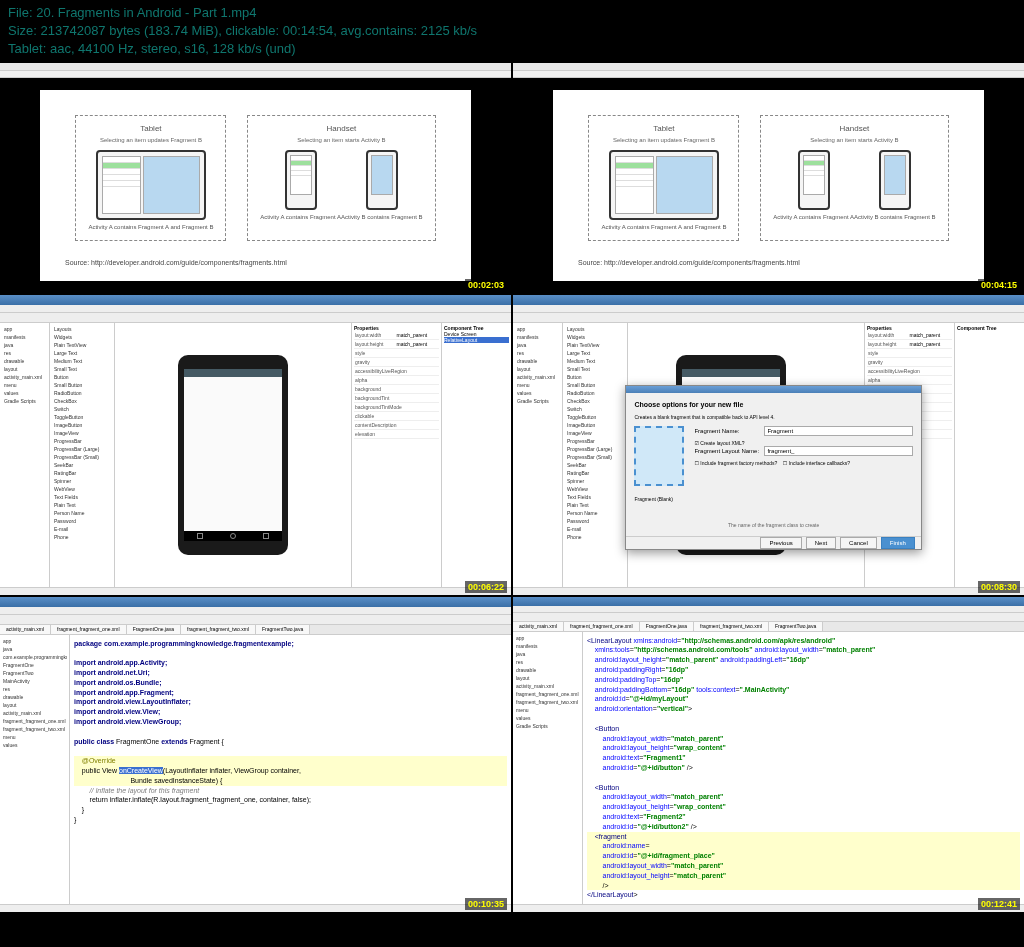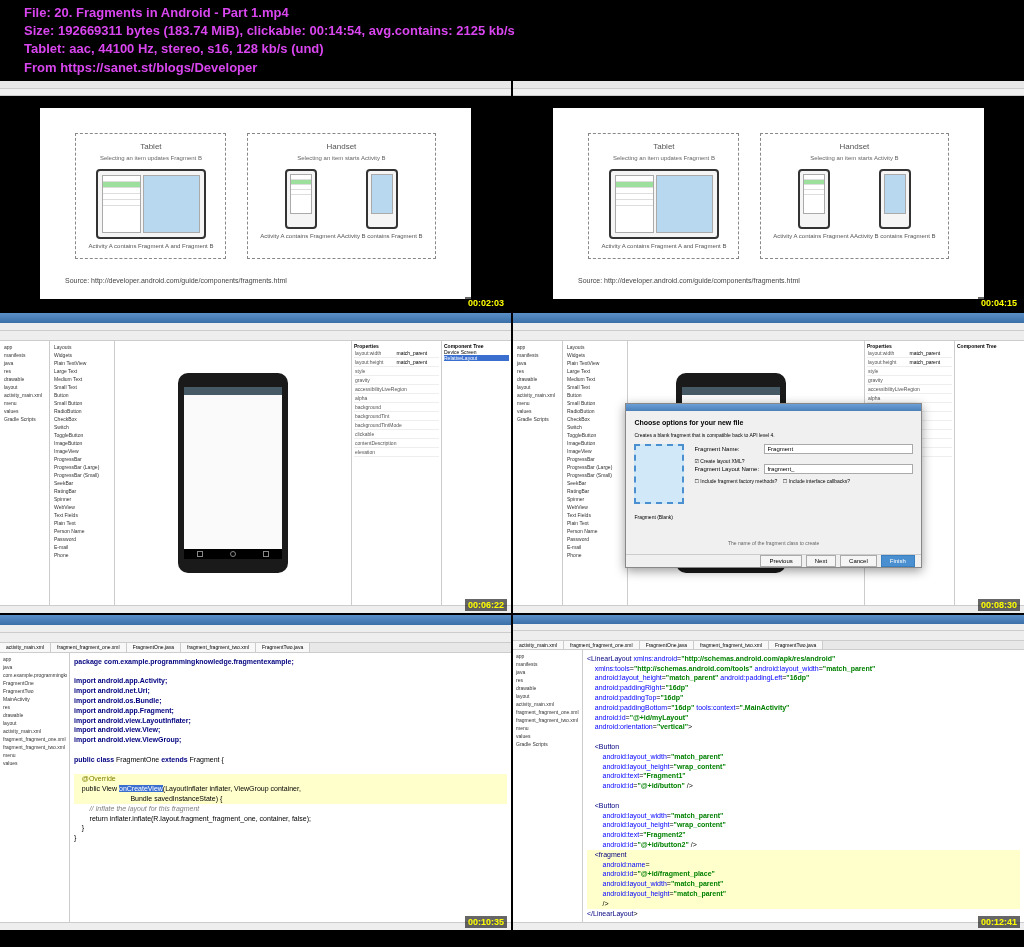--- a/index.html
+++ b/index.html
@@ -1,18 +1,18 @@
 <!DOCTYPE html>
 <html><head>
 <meta charset="utf-8">
 <style>
 * { margin:0; padding:0; box-sizing:border-box; font-family:Arial,sans-serif; }
 body { background:#000; width:1024px; height:947px; overflow:hidden; }
 
-.header { background:#000; color:#d946ef; padding:4px 24px; font-size:13px; font-weight:bold; line-height:1.4; }
+.header { background:#000; color:#0f766e; padding:4px 8px; font-size:13px; font-weight:normal; line-height:1.4; }
 
 .grid { display:grid; grid-template-columns:1fr 1fr; grid-template-rows:230px 300px 315px; gap:2px; background:#000; }
 
 .cell { background:#fff; position:relative; overflow:hidden; font-size:6px; }
 .timestamp { position:absolute; bottom:2px; right:4px; color:#ff0; background:rgba(0,0,0,.6); padding:1px 3px; font-size:9px; font-weight:bold; z-index:20; }
 
 
 .slide-window { background:#000; height:100%; display:flex; flex-direction:column; }
 .slide-menubar { background:#e8e8e8; height:12px; border-bottom:1px solid #ccc; }
 .slide-toolbar { background:#f0f0f0; height:10px; border-bottom:1px solid #ccc; }
@@ -93,23 +93,22 @@
 .tag { color:#000080; }
 .attr { color:#0000ff; }
 .val { color:#008000; font-weight:bold; }
 .sel { background:#3a6fd0; color:#fff; }
 </style>
 </head>
 <body>
 
 <div class="header">
   <div><span>File:</span> <span>20. Fragments in Android - Part 1.mp4</span></div>
-  <div><span>Size:</span> <span>192669311</span> <span>bytes (183.74 MiB),</span> <span>clickable:</span> <span>00:14:54,</span> <span>avg.contains:</span> <span>2125 kb/s</span></div>
+  <div><span>Size:</span> <span>213742087</span> <span>bytes (183.74 MiB),</span> <span>clickable:</span> <span>00:14:54,</span> <span>avg.contains:</span> <span>2125 kb/s</span></div>
   <div><span>Tablet:</span> <span>aac, 44100 Hz, stereo, s16, 128 kb/s (und)</span></div>
-  <div><span>From</span> <span>https://sanet.st/blogs/Developer</span></div>
 </div>
 
 <div class="grid">
 
   <div class="cell">
     <div class="slide-window">
       <div class="slide-menubar"></div>
       <div class="slide-toolbar"></div>
       <div class="slide-body">
         <div class="slide-content">

